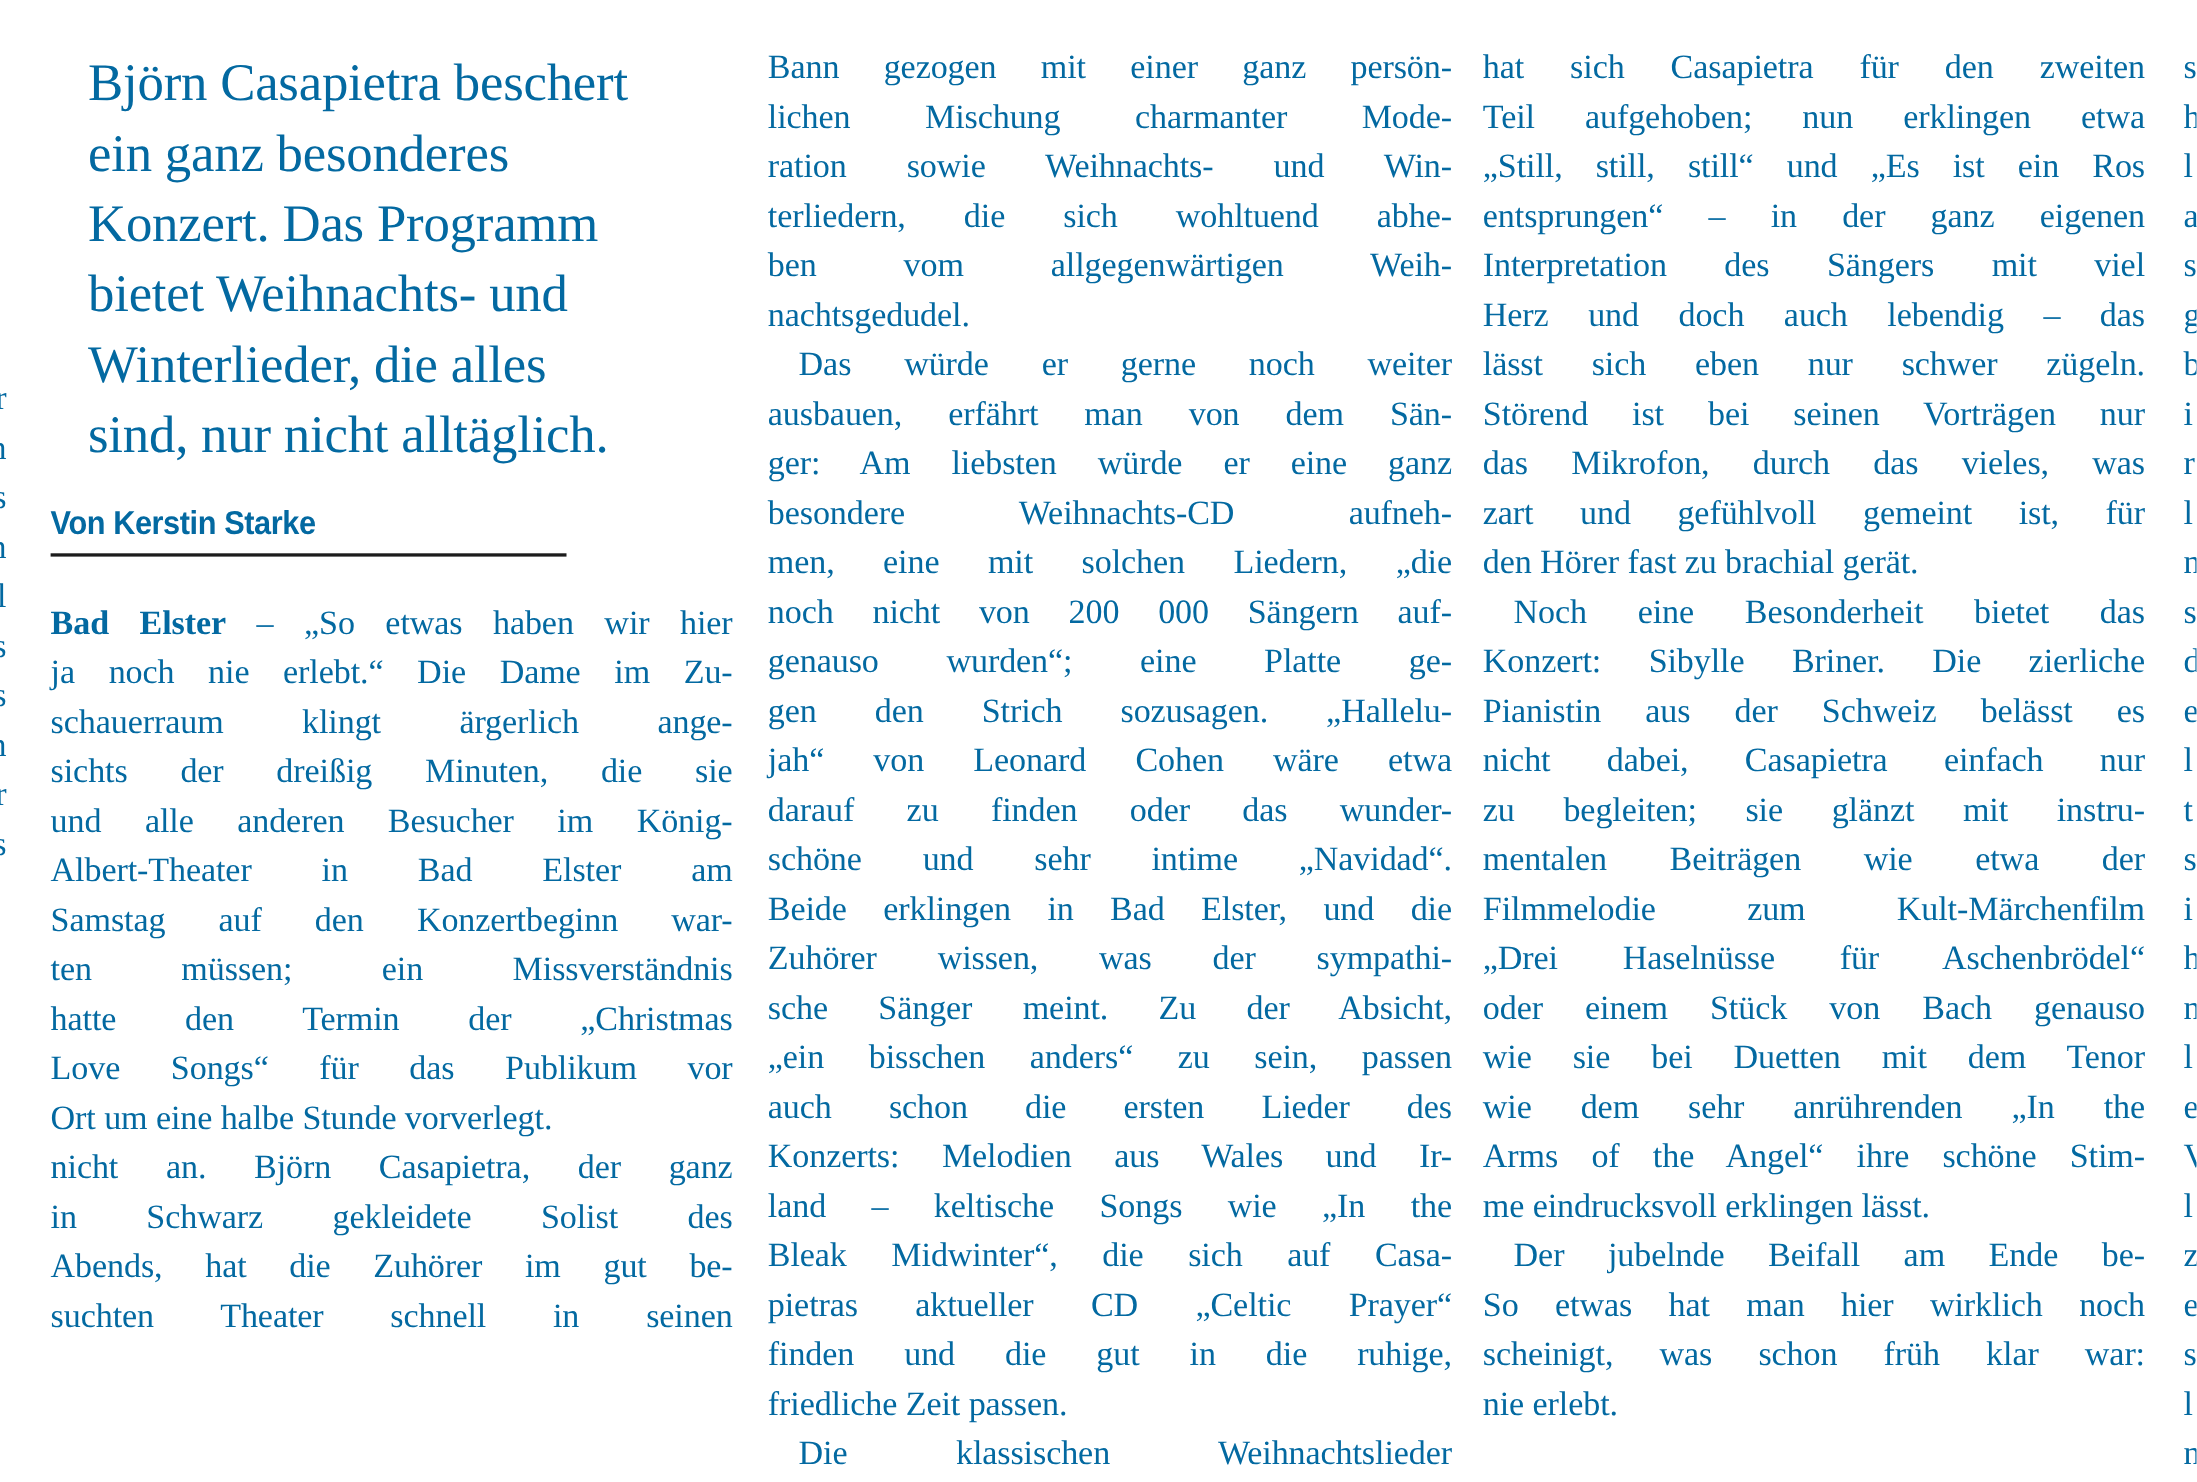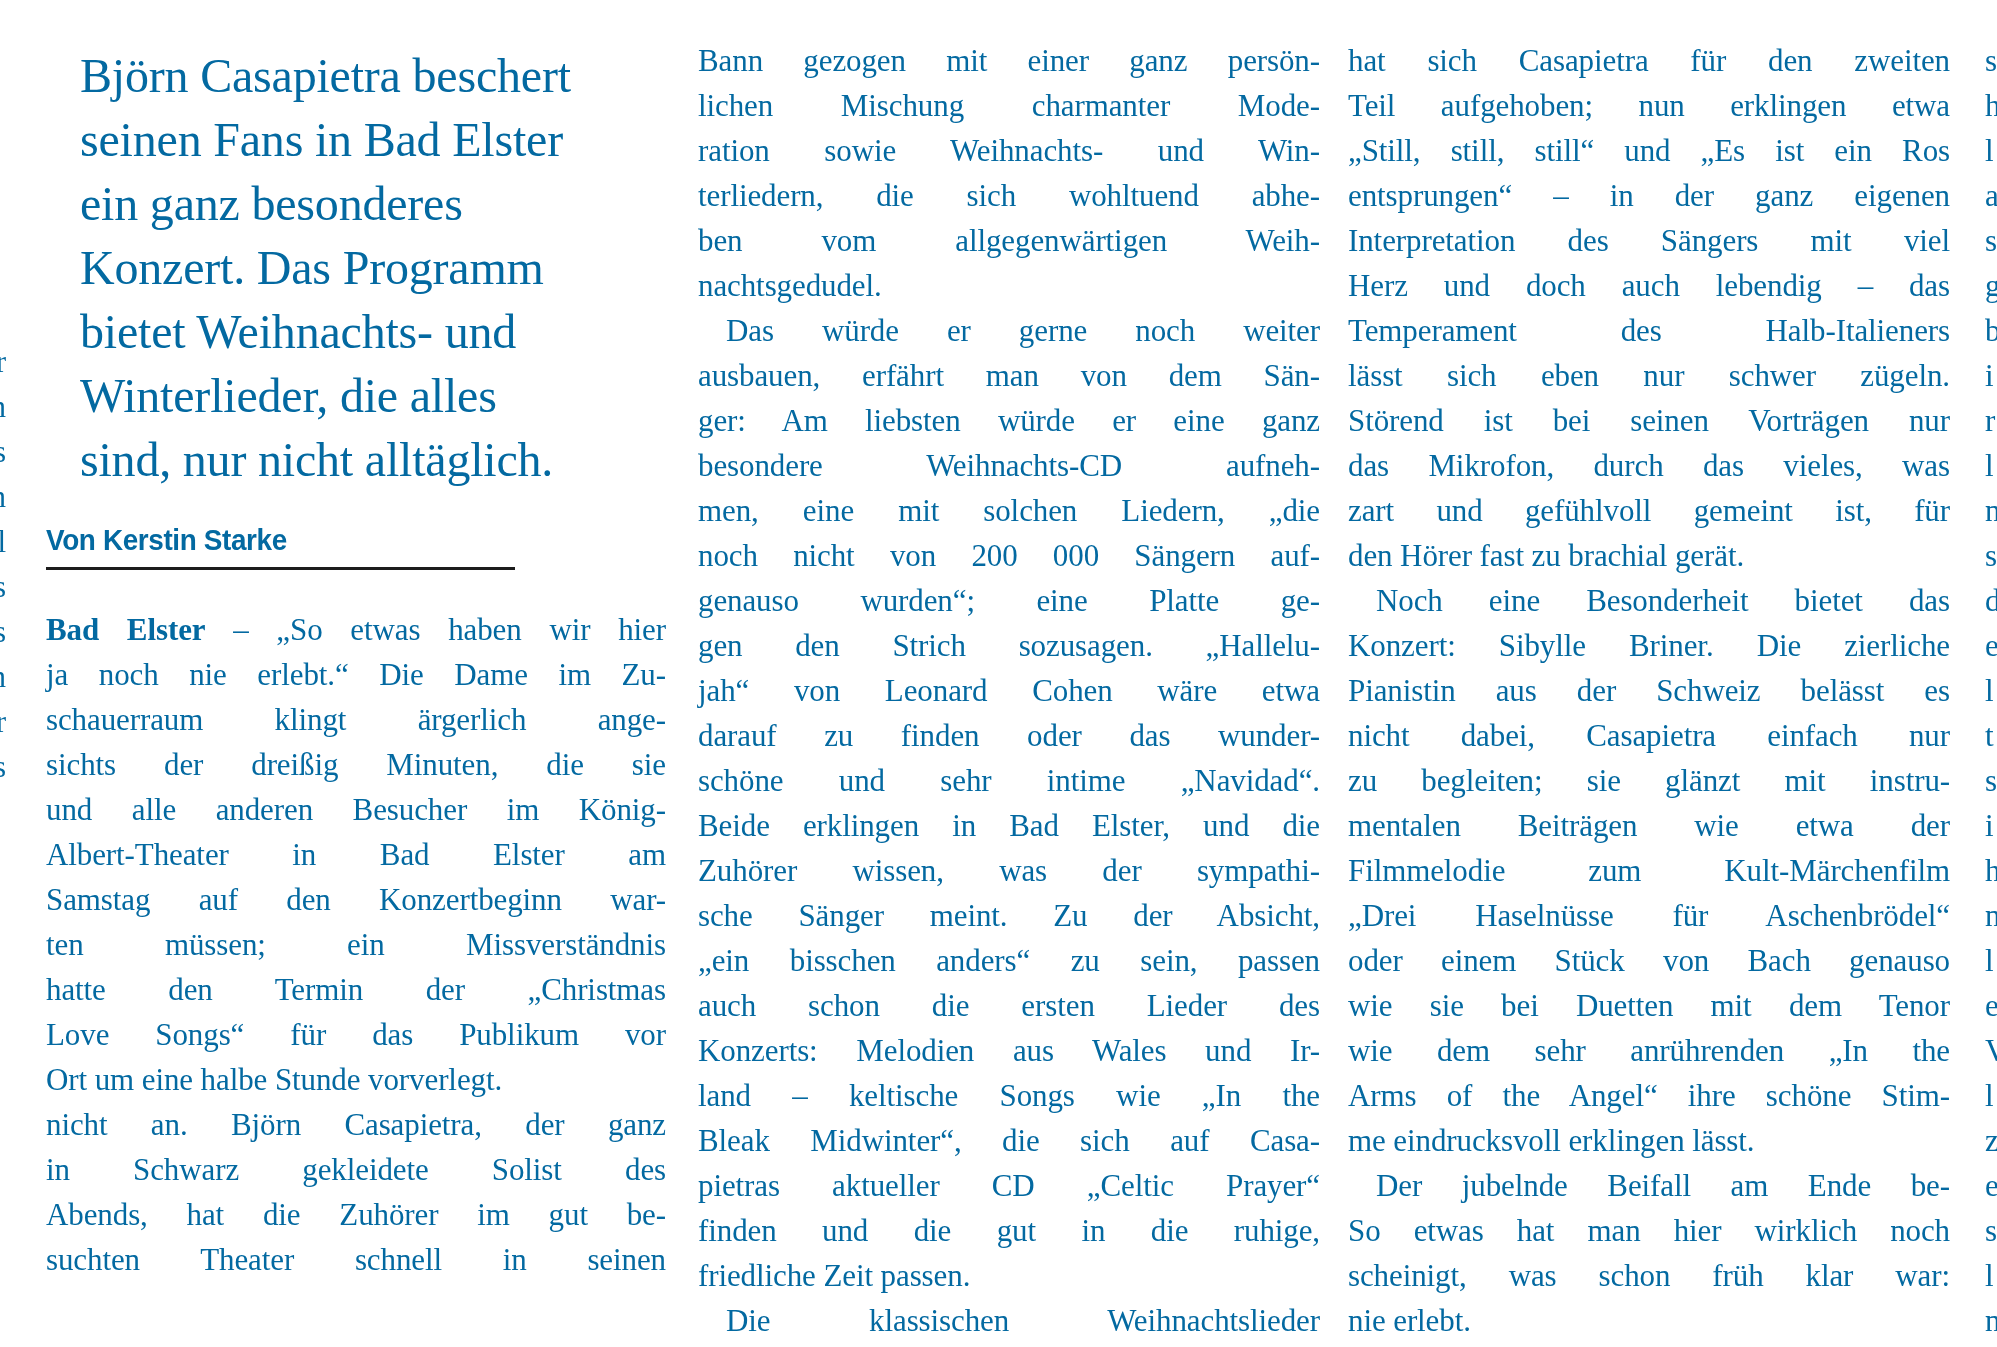--- a/index.html
+++ b/index.html
@@ -60,21 +60,20 @@
   #edge-right{left:1985px;top:38px;width:90px;text-align:left;}
 </style>
 </head>
 <body>
 
 <div class="page">
 
   <div class="col" id="col1">
     <div class="lead">
         <div class="lead-line">Björn Casapietra beschert</div>
-        <div class="lead-line">seinen Fans in Bad Elster</div>
         <div class="lead-line">ein ganz besonderes</div>
         <div class="lead-line">Konzert. Das Programm</div>
         <div class="lead-line">bietet Weihnachts- und</div>
         <div class="lead-line">Winterlieder, die alles</div>
         <div class="lead-line">sind, nur nicht alltäglich.</div>
       </div>
     <div class="byline">Von Kerstin Starke</div>
     <div class="rule"></div>
     <div class="col-body">
         <div class="line"><b>Bad Elster</b><span> – „So etwas haben wir hier</span></div>
@@ -130,21 +129,20 @@
   </div>
 
   <div class="col" id="col3">
     <div class="col-body">
         <div class="line">hat sich Casapietra für den zweiten</div>
         <div class="line">Teil aufgehoben; nun erklingen etwa</div>
         <div class="line">„Still, still, still“ und „Es ist ein Ros</div>
         <div class="line">entsprungen“ – in der ganz eigenen</div>
         <div class="line">Interpretation des Sängers mit viel</div>
         <div class="line">Herz und doch auch lebendig – das</div>
-        <div class="line">Temperament des Halb-Italieners</div>
         <div class="line">lässt sich eben nur schwer zügeln.</div>
         <div class="line">Störend ist bei seinen Vorträgen nur</div>
         <div class="line">das Mikrofon, durch das vieles, was</div>
         <div class="line">zart und gefühlvoll gemeint ist, für</div>
         <div class="line end">den Hörer fast zu brachial gerät.</div>
         <div class="line indent">Noch eine Besonderheit bietet das</div>
         <div class="line">Konzert: Sibylle Briner. Die zierliche</div>
         <div class="line">Pianistin aus der Schweiz belässt es</div>
         <div class="line">nicht dabei, Casapietra einfach nur</div>
         <div class="line">zu begleiten; sie glänzt mit instru-</div>

